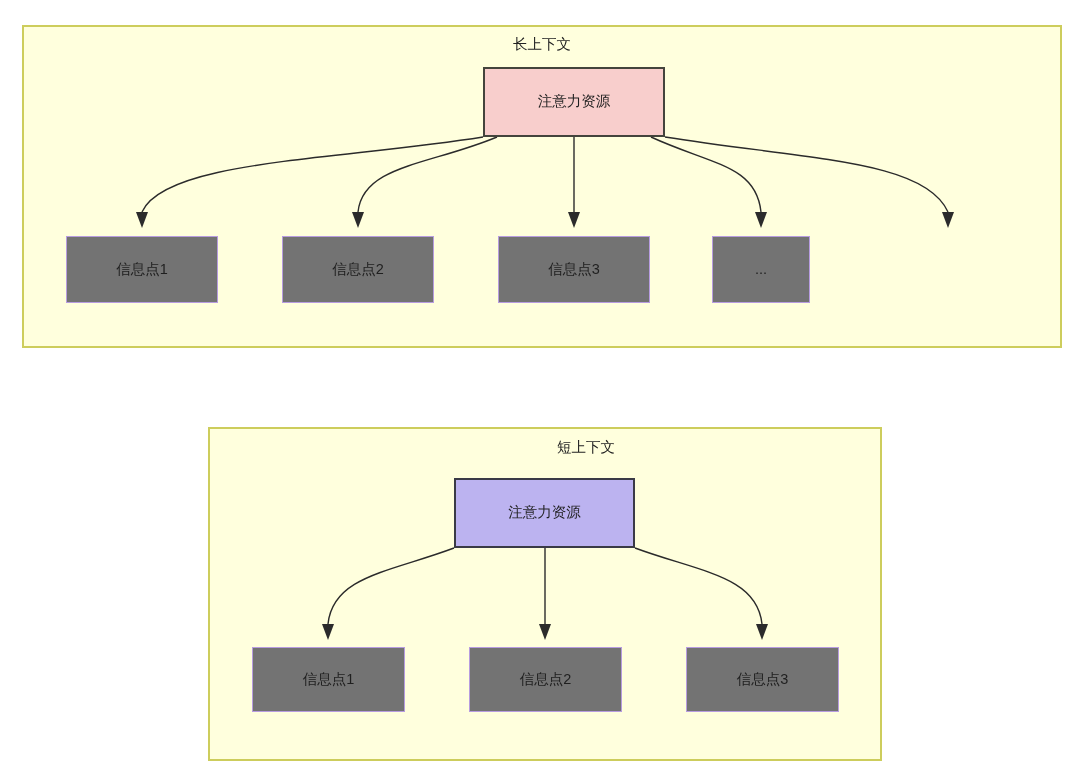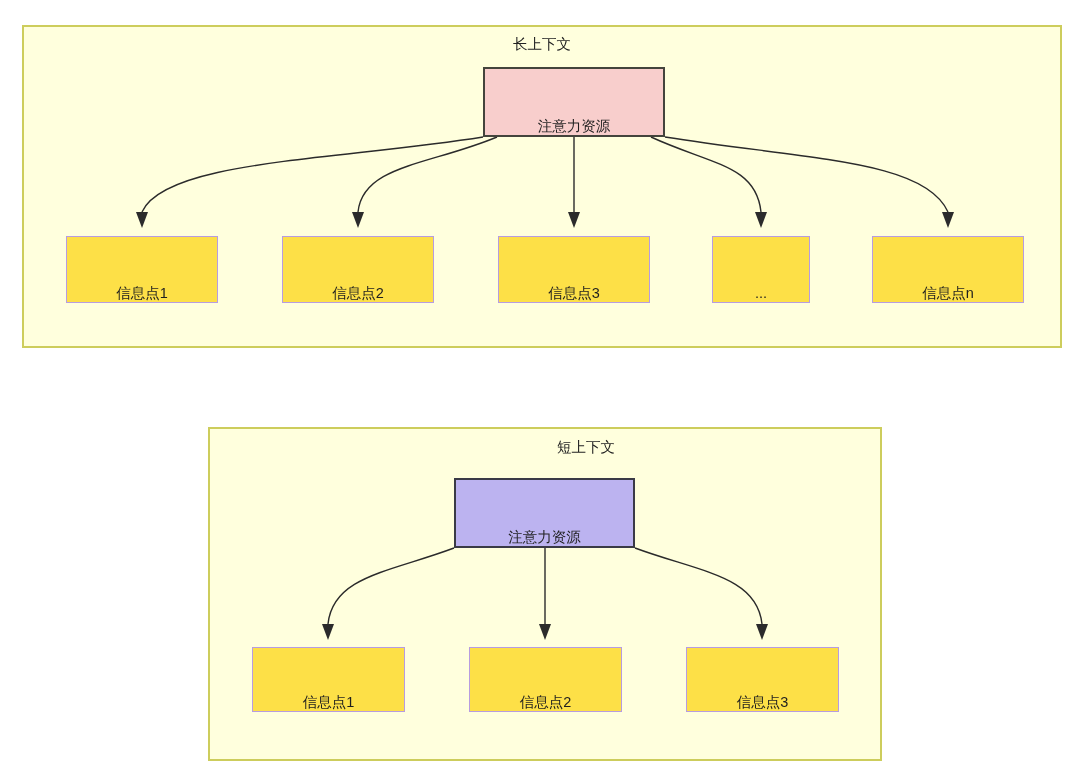--- a/index.html
+++ b/index.html
@@ -49,37 +49,37 @@
     line-height: 18px;
     white-space: nowrap;
   }
   #panel-long .panel-title { top: 8px; }
   #panel-short .panel-title { top: 9px; margin-left: 41px; }
 
   .node {
     position: absolute;
     box-sizing: border-box;
     display: flex;
-    align-items: flex-end;
+    align-items: center;
     justify-content: center;
     font-size: 14.5px;
     color: #1f1f1f;
     line-height: 1.2;
     white-space: nowrap;
   }
   .node.root-long {
     background: #f8cecc;
     border: 2px solid #44443c;
   }
   .node.root-short {
     background: #bcb3f0;
     border: 2px solid #3a3a46;
   }
   .node.leaf {
-    background: #fde047;
+    background: #737373;
     border: 1.5px solid #b79ce0;
   }
 
   svg.edges {
     position: absolute;
     left: 0;
     top: 0;
     width: 1080px;
     height: 774px;
     pointer-events: none;
@@ -131,23 +131,20 @@
   </div>
   <div class="node leaf" style="left:282px; top:236px; width:152px; height:67px;">
     <span>信息点2</span>
   </div>
   <div class="node leaf" style="left:498px; top:236px; width:152px; height:67px;">
     <span>信息点3</span>
   </div>
   <div class="node leaf" style="left:712px; top:236px; width:98px; height:67px;">
     <span>...</span>
   </div>
-  <div class="node leaf" style="left:872px; top:236px; width:152px; height:67px;">
-    <span>信息点n</span>
-  </div>
 
   <div class="panel" id="panel-short">
     <div class="panel-title">短上下文</div>
   </div>
 
   <svg class="edges" id="edges-short" viewBox="0 0 1080 774">
 
     <path d="M 454,548 C 390,572 333,576 328,624"></path>
     <polygon points="322,624 334,624 328,640"></polygon>
 

